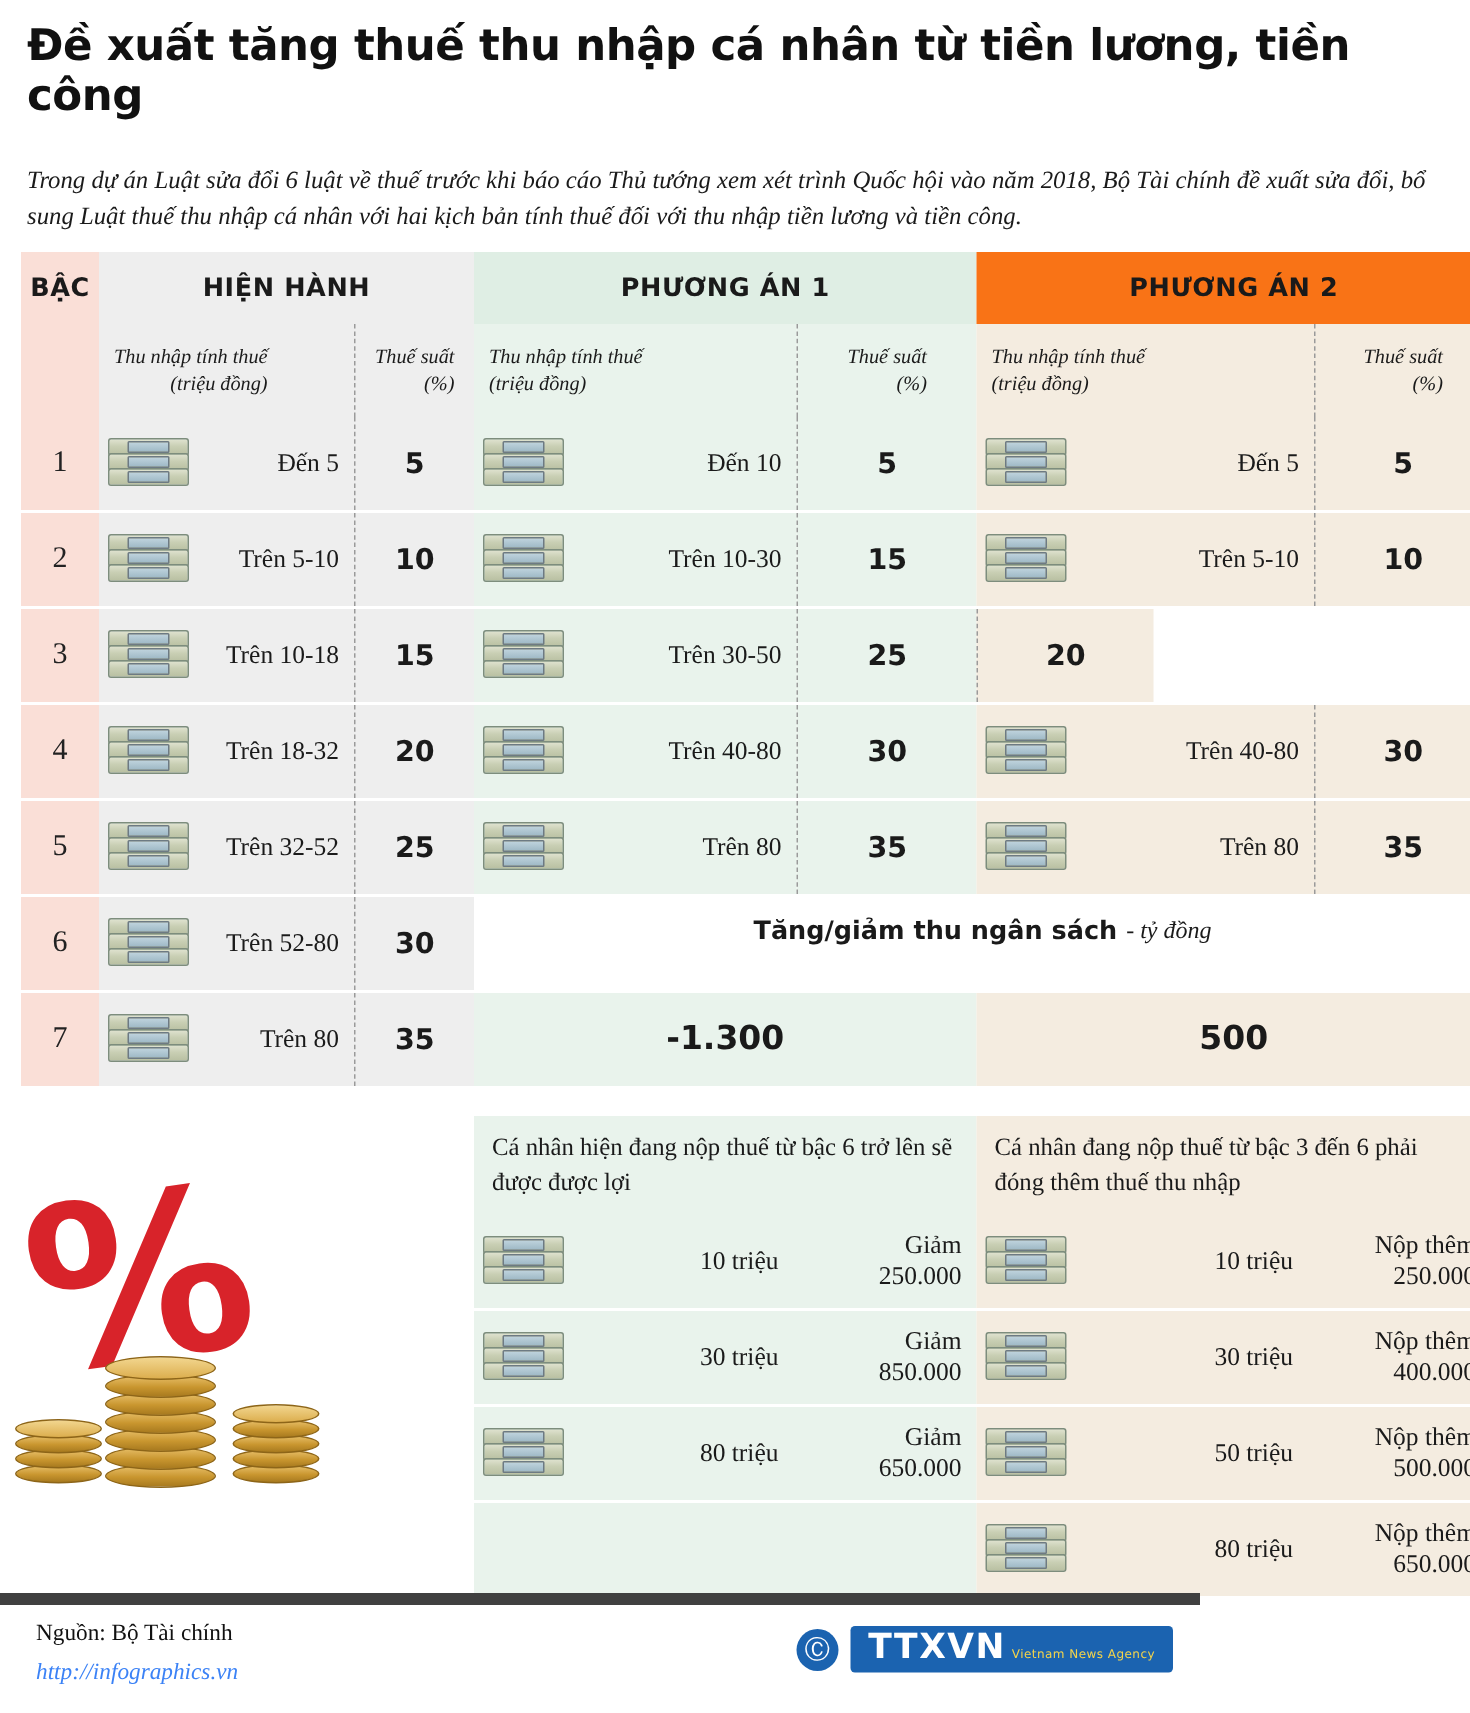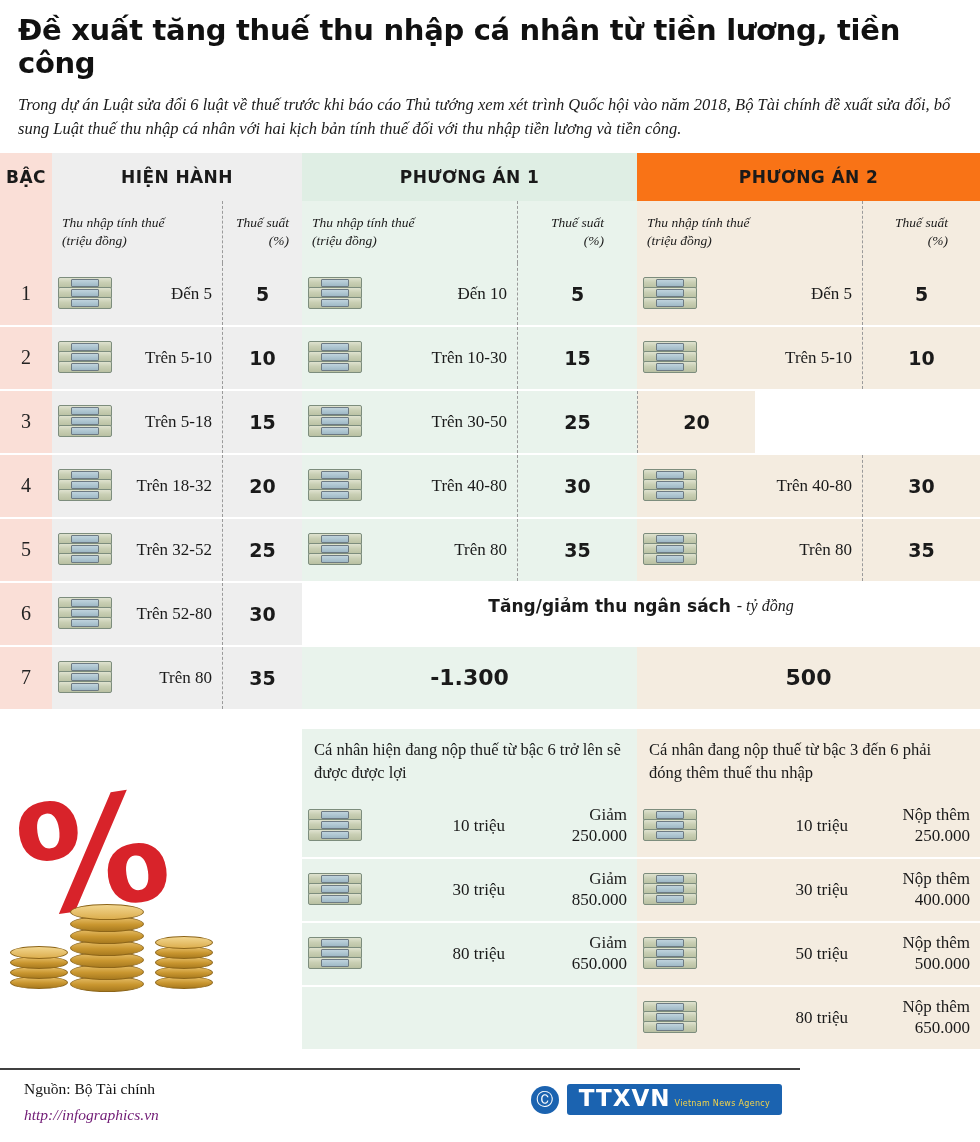--- a/index.html
+++ b/index.html
@@ -24,54 +24,55 @@
   
   .header {
     padding: 14px 18px 0 18px;
   }
   .title {
     font-family: "DejaVu Sans", sans-serif;
     font-weight: bold;
     font-size: 29px;
     letter-spacing: -0.3px;
     color: #111111;
-    margin: 0 0 12px 0;
+    margin: 0 0 27px 0;
     line-height: 1.15;
   }
   .subtitle {
     font-family: "Liberation Serif", serif;
     font-style: italic;
     font-size: 16.5px;
     line-height: 1.45;
     color: #1a1a1a;
     margin: 0 0 12px 0;
   }
 
   
   .grid {
     position: relative;
     width: 778px;
+    padding-left: 14px;
   }
 
   .row {
     display: flex;
     width: 980px;
   }
 
   
   .c-bac     { width: 52px; }
   .c-hh-inc  { width: 170px; }
   .c-hh-rate { width: 80px; }
   .c-p1-inc  { width: 215px; }
   .c-p1-rate { width: 120px; }
   .c-p2-inc  { width: 225px; }
   .c-p2-rate { width: 118px; }
 
   .bg-bac  { background: #fadfd7; }
-  .bg-hh   { background: #eeeeee; }
+  .bg-hh   { background: #eeeeee; text-align: right; }
   .bg-p1   { background: #dfeee4; }
   .bg-p2   { background: #f97316; }
   .bg-p1l  { background: #e9f3ec; }
   .bg-p2l  { background: #f4ece0; }
   .bg-white{ background: #ffffff; }
 
   .hdr-cell {
     font-family: "DejaVu Sans", sans-serif;
     font-weight: bold;
     font-size: 17px;
@@ -262,39 +263,39 @@
     background: linear-gradient(180deg,#f2d68f 0%, #dcae4e 100%);
   }
 
   
   .footer {
     position: absolute;
     left: 0;
     bottom: 0;
     width: 800px;
     height: 72px;
-    border-top: 2px solid #404040;
+    border-top: 8px solid #404040;
     background: #ffffff;
   }
   .footer .src {
     position: absolute;
     left: 24px;
     top: 10px;
     font-family: "Liberation Serif", serif;
     font-size: 15.5px;
     color: #111;
   }
   .footer .url {
     position: absolute;
     left: 24px;
     top: 36px;
     font-family: "Liberation Serif", serif;
     font-style: italic;
     font-size: 15.5px;
-    color: #701a75;
+    color: #3b82f6;
   }
   .ttxvn {
     position: absolute;
     right: 18px;
     top: 14px;
     display: flex;
     align-items: center;
   }
   .ttxvn .cmark {
     width: 28px; height: 28px;
@@ -453,21 +454,21 @@
       <div class="c-bac bg-bac cell cell-bac">3</div>
       <div class="c-hh-inc bg-hh cell cell-inc">
         <span class="money">
             <span class="band b1"></span>
             <span class="note n1"></span>
             <span class="band b2"></span>
             <span class="note n2"></span>
             <span class="band b3"></span>
             <span class="note n3"></span>
           </span>
-        <span class="txt">Trên 5-18</span>
+        <span class="txt">Trên 10-18</span>
       </div>
       <div class="c-hh-rate bg-hh cell cell-rate dash-left">15</div>
       <div class="c-p1-inc bg-p1l cell cell-inc">
         <span class="money">
             <span class="band b1"></span>
             <span class="note n1"></span>
             <span class="band b2"></span>
             <span class="note n2"></span>
             <span class="band b3"></span>
             <span class="note n3"></span>

